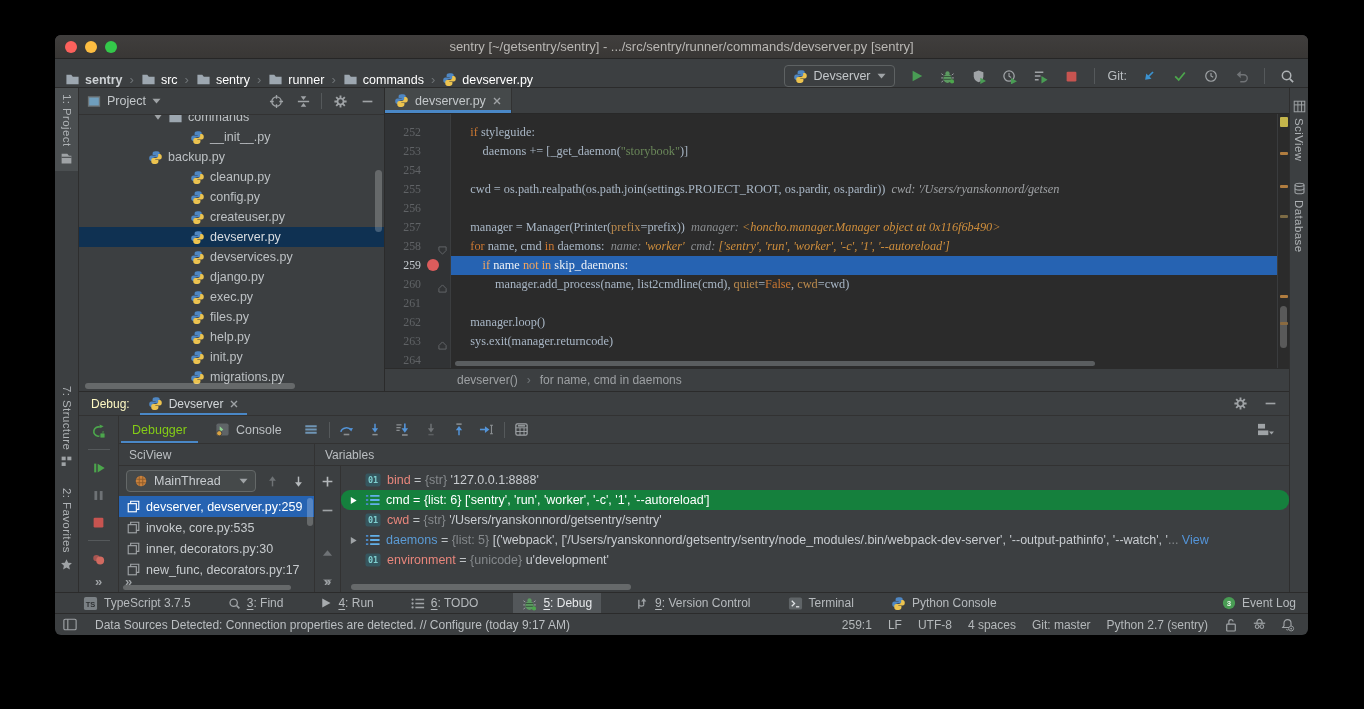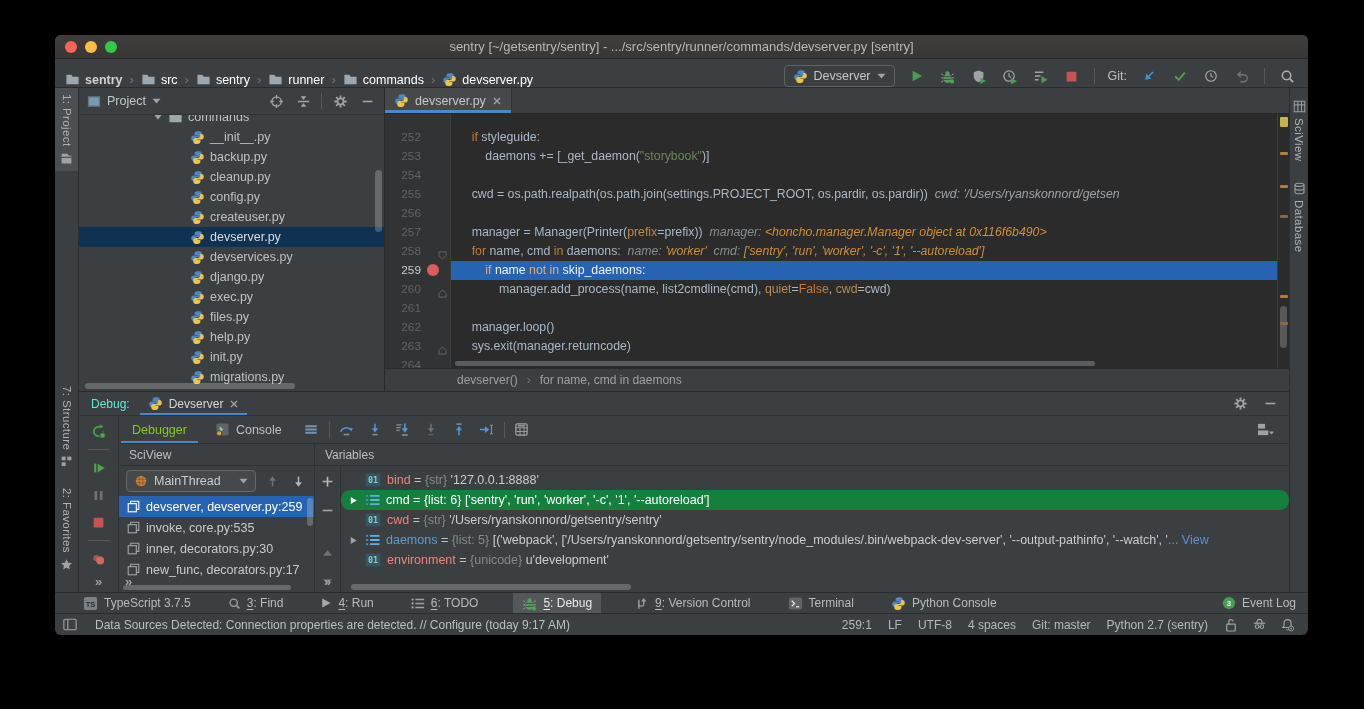--- a/index.html
+++ b/index.html
@@ -56,21 +56,21 @@
   .tree-row.selected { background:#0f3152; color:#d8dce0; }
   .sb { position:absolute; background:rgba(255,255,255,.22); border-radius:4px; }
 
   
   .editor { flex:1; min-width:0; background:#2b2b2b; display:flex; flex-direction:column; position:relative; }
   .tabbar { height:26px; background:#3c3f41; border-bottom:1px solid #282828; display:flex; flex:none; }
   .etab { display:flex; align-items:center; gap:6px; padding:0 9px; background:#45494a;
     border-right:1px solid #323232; position:relative; color:#c3c7ca; font-size:12.5px; }
   .etab::after { content:""; position:absolute; left:0; right:0; bottom:0; height:3px; background:#4a88c7; }
   .code-area { flex:1; position:relative; overflow:hidden;
-    font-family:Liberation Sans, sans-serif; font-size:12.3px; line-height:19px; padding-top:14px; }
+    font-family:Liberation Serif, serif; font-size:12.3px; line-height:19px; padding-top:9px; }
   .gutter-bg { position:absolute; left:0; top:0; bottom:0; width:66px; background:#313335;
     border-right:1px solid #3b3d3f; }
   .code-line { display:flex; height:19px; position:relative; white-space:pre; }
   .g { width:66px; flex:none; position:relative; color:#606366; font-size:11.8px; }
   .g .num { position:absolute; left:0; top:0; width:36px; text-align:right; }
   .g .bp { position:absolute; left:42px; top:3px; width:12px; height:12px; border-radius:50%; background:#db5c5c; }
   .g .fold { position:absolute; left:53px; top:5px; }
   .c { flex:1; padding-left:7px; min-width:0; overflow:hidden; }
   .kw { color:#cc7832; } .txt { color:#a9b7c6; } .str { color:#6a8759; } .arg { color:#bb8a4d; }
   .hl { color:#8a8d90; font-style:italic; } .ho { color:#cf8e3c; font-style:italic; }
@@ -84,21 +84,21 @@
   .err-mark { position:absolute; left:2px; width:8px; border-radius:1px; }
   .ed-hscroll { position:absolute; bottom:2px; height:5px; background:#5a5d5f; border-radius:3px; }
   .ed-breadcrumb { height:23px; flex:none; background:#3c3f41; border-top:1px solid #2b2b2b;
     display:flex; align-items:center; gap:9px; padding-left:72px; color:#9da0a3; font-size:12px; }
   .bc-sep { color:#6f7477; }
 
   
   .debug { flex:1; display:flex; flex-direction:column; min-height:0; }
   .debug-header { height:24px; flex:none; border-bottom:1px solid #323232; display:flex;
     align-items:center; padding:0 10px 0 12px; }
-  .debug-label { color:#5eead4; margin-right:10px; }
+  .debug-label { color:#fef9c3; margin-right:10px; }
   .dh-tab { height:100%; display:flex; align-items:center; gap:6px; padding:0 8px; position:relative;
     color:#d3d7da; }
   .dh-tab::after { content:""; position:absolute; left:0; right:0; bottom:0; height:2px; background:#4a88c7; }
   .dh-actions { margin-left:auto; display:flex; gap:12px; align-items:center; }
   .debug-body { flex:1; display:flex; min-height:0; }
   .dstrip { width:40px; flex:none; border-right:1px solid #323232; display:flex; flex-direction:column;
     align-items:center; padding:6px 0; gap:9px; position:relative; }
   .dstrip .hsep { width:22px; height:1px; background:#55595b; }
   .more { color:#9fa3a6; font-size:13px; font-weight:bold; }
   .dstrip .more { position:absolute; bottom:3px; left:0; right:0; text-align:center; }
@@ -411,21 +411,21 @@
                 </div>
                 <div class="tree-row" style="padding-left:111px">
        <span class="ic">
                     <svg width="15" height="15" viewBox="0 0 16 16">
                       <path d="M7.9 1.2c-1.9 0-3 .9-3 2.2v1.9h3.3v.6H3.5c-1.4 0-2.2 1.1-2.2 2.9 0 1.9 1 3 2.4 3h1.4V9.9c0-1.3 1.1-2.3 2.4-2.3h3c1.1 0 2-.9 2-2V3.4c0-1.2-1.2-2.2-2.6-2.2z" fill="#4f87c3"></path>
                       <path d="M8.1 14.8c1.9 0 3-.9 3-2.2v-1.9H7.8v-.6h4.7c1.4 0 2.2-1.1 2.2-2.9 0-1.9-1-3-2.4-3h-1.4v1.9c0 1.3-1.1 2.3-2.4 2.3h-3c-1.1 0-2 .9-2 2v2.2c0 1.2 1.2 2.2 2.6 2.2z" fill="#ecc34f"></path>
                     </svg>
                   </span>
                   <span>__init__.py</span>
                 </div>
-                <div class="tree-row" style="padding-left:111px">
+                <div class="tree-row" style="padding-left:69px">
        <span class="ic">
                     <svg width="15" height="15" viewBox="0 0 16 16">
                       <path d="M7.9 1.2c-1.9 0-3 .9-3 2.2v1.9h3.3v.6H3.5c-1.4 0-2.2 1.1-2.2 2.9 0 1.9 1 3 2.4 3h1.4V9.9c0-1.3 1.1-2.3 2.4-2.3h3c1.1 0 2-.9 2-2V3.4c0-1.2-1.2-2.2-2.6-2.2z" fill="#4f87c3"></path>
                       <path d="M8.1 14.8c1.9 0 3-.9 3-2.2v-1.9H7.8v-.6h4.7c1.4 0 2.2-1.1 2.2-2.9 0-1.9-1-3-2.4-3h-1.4v1.9c0 1.3-1.1 2.3-2.4 2.3h-3c-1.1 0-2 .9-2 2v2.2c0 1.2 1.2 2.2 2.6 2.2z" fill="#ecc34f"></path>
                     </svg>
                   </span>
                   <span>backup.py</span>
                 </div>
                 <div class="tree-row" style="padding-left:111px">
        <span class="ic">

